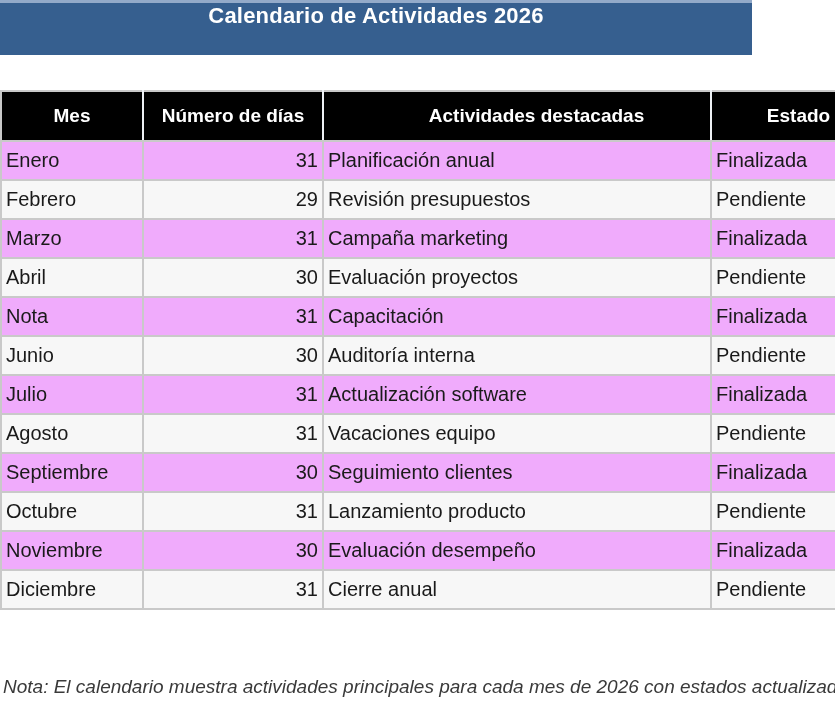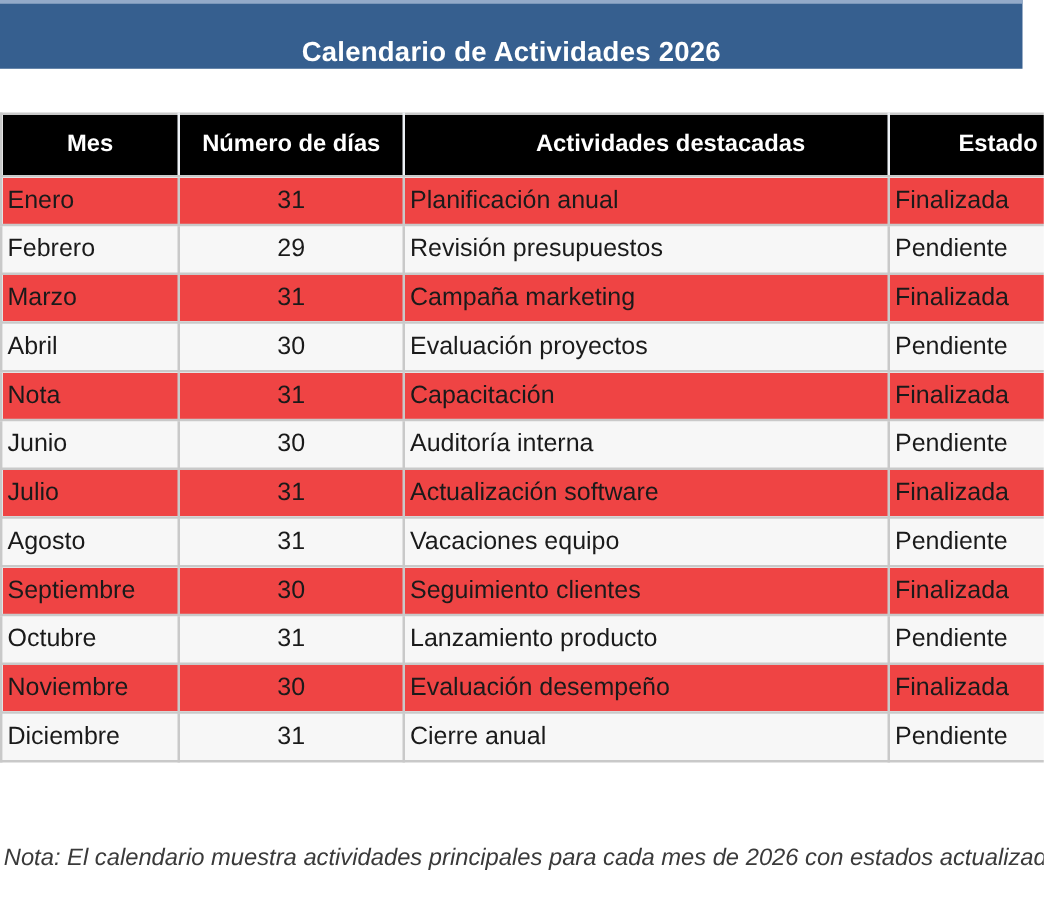--- a/index.html
+++ b/index.html
@@ -9,27 +9,27 @@
   body {
     width: 835px;
     height: 721px;
     overflow: hidden;
     background: #ffffff;
     font-family: "Liberation Sans", sans-serif;
     color: #1a1a1a;
     position: relative;
   }
   .title-bar {
-    width: 818px;
+    width: 752px;
     height: 52px;
     background: #365f8f;
     border-top: 3px solid #93aac9;
     box-sizing: content-box;
     display: flex;
-    align-items: flex-end;
+    align-items: flex-start;
     justify-content: center;
   }
   .title-bar .title-text {
     color: #ffffff;
     font-size: 22px;
     font-weight: bold;
     letter-spacing: 0.2px;
   }
   table.cal {
     border-collapse: collapse;
@@ -53,30 +53,30 @@
     border-right-color: #eef1f5;
     border-top-color: #c9c9c9;
     border-bottom-color: #c9c9c9;
   }
   table.cal th:first-child { border-left-color: #c9c9c9; }
   table.cal th:last-child  { border-right-color: #c9c9c9; }
   table.cal td {
     font-size: 20px;
     height: 37px;
     padding: 0 4px;
-    background: #ef4444;
+    background: #f0abfc;
     color: #1a1a1a;
   }
   table.cal tbody tr:nth-child(even) td { background: #f7f7f7; }
   .c1 { width: 138px; }
   .c2 { width: 176px; }
   .c3 { width: 345px; padding-left: 40px; }
   .c4 { width: 171px; }
   td.c1 { text-align: left; padding-left: 5px; }
-  td.c2 { text-align: center; padding-right: 4px; }
+  td.c2 { text-align: right; padding-right: 4px; }
   td.c3 { text-align: left; padding-left: 3px; }
   td.c4 { text-align: left; padding-left: 4px; }
   .note {
     margin-top: 66px;
     padding-left: 3px;
     font-size: 19px;
     font-style: italic;
     color: #3a3a3a;
     white-space: nowrap;
   }

